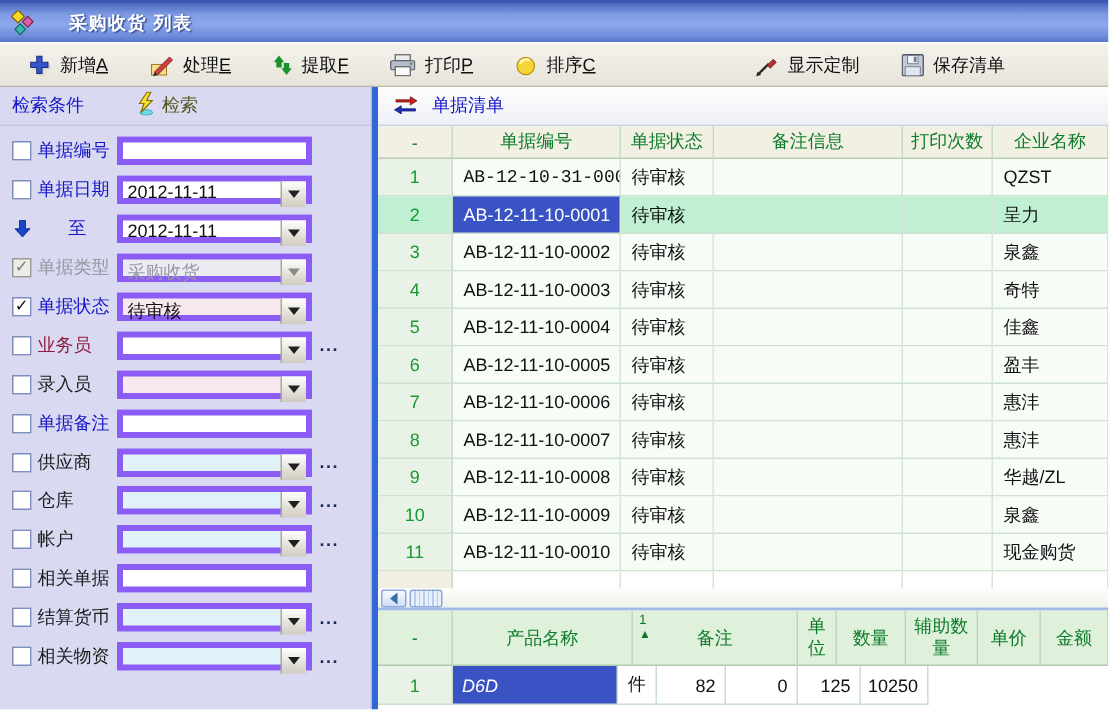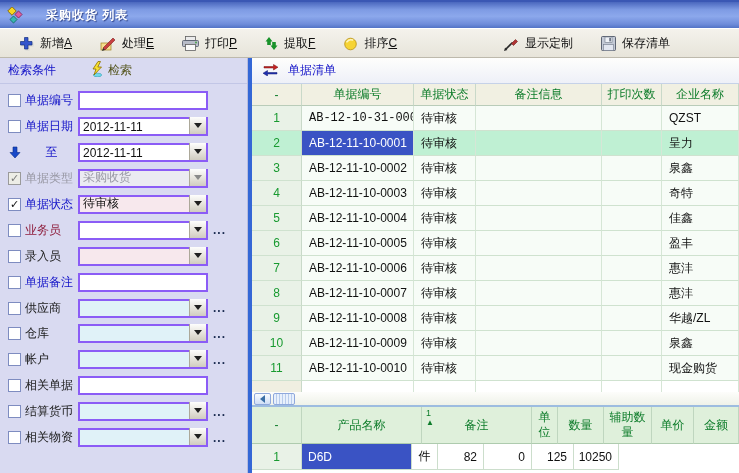--- a/index.html
+++ b/index.html
@@ -32,21 +32,21 @@
   .sp-title{color:#1414C8;}
   .search-btn{display:flex;align-items:center;gap:4px;margin-left:28px;color:#55551E;padding:2px 6px;cursor:default;}
   .sp-fields{flex:1;overflow:hidden;padding-top:4px;}
   .srow{height:25.9px;display:flex;align-items:center;padding-left:8px;}
   .cb{width:13px;height:13px;background:#fff;border:1px solid #7E8CC0;flex:none;
       display:flex;align-items:center;justify-content:center;font-size:11px;line-height:11px;font-weight:bold;}
   .cb.dis{background:#EDEDE6;border-color:#9A9A9A;color:#7A7A7A;}
   .fld-icon{width:13px;flex:none;display:flex;justify-content:center;align-items:center;}
   .flabel{width:53px;margin-left:4px;flex:none;white-space:nowrap;overflow:hidden;}
   .flabel.center{text-align:center;}
-  .fctl{width:130px;height:19px;border:2px solid #8b5cf6;background:#fff;display:flex;align-items:flex-end;flex:none;}
+  .fctl{width:130px;height:19px;border:4px solid #8b5cf6;background:#fff;display:flex;align-items:flex-start;flex:none;}
   .fctl .val{flex:1;padding:0 3px;white-space:nowrap;overflow:hidden;}
   .drop{width:17px;height:17px;border-left:1px solid #ACA899;flex:none;
     background:linear-gradient(180deg,#FEFEFD,#E3E0D8 60%,#D0CCC0);
     display:flex;align-items:flex-start;justify-content:center;}
   .drop::after{content:"";border:4px solid transparent;border-top:5px solid #202020;margin-top:6px;}
   .drop.dis::after{border-top-color:#8A8A8A;}
   .ellipsis{margin-left:5px;color:#1A2A50;font-weight:bold;letter-spacing:1px;}
 
   
   .list-panel{flex:1;display:flex;flex-direction:column;background:#FFF;min-width:0;justify-content:flex-end;}
@@ -80,21 +80,21 @@
   .b-h{height:37px;}
   .b-h .c{background:#DFF0DB;color:#0D7C2A;justify-content:center;text-align:center;
     border-right:1px solid #BFD6BF;border-bottom:1px solid #AECBAE;position:relative;
     white-space:normal;line-height:15px;padding:1px 2px;}
   .b-r{height:26px;}
   .b-r .c{background:#FFFFFF;border-right:1px solid #CCDECC;border-bottom:1px solid #CCDECC;padding:0 6px;}
   .b-r .num{background:#E9F2E7;color:#189A30;justify-content:center;padding:0;}
   .b-r .c.selcell{background:#3A53C4;color:#FFF;}
   .sort-badge{position:absolute;left:4px;top:2px;font-size:9px;line-height:9px;color:#0D7C2A;}
   .sort-arrow{position:absolute;left:4px;top:12px;font-size:8px;line-height:8px;color:#0D7C2A;}
-  .al{justify-content:flex-start;} .ar{justify-content:flex-end;} .ac{justify-content:center;}
+  .al{justify-content:flex-start;font-style:italic;} .ar{justify-content:flex-end;} .ac{justify-content:center;}
 </style>
 </head>
 <body>
 
 <div class="titlebar">
   <span class="appicon">
       <svg width="18" height="17" viewBox="0 0 18 17">
         <rect x="2" y="1" width="6" height="6" transform="rotate(45 5 4)" fill="#F8D820" stroke="#806000" stroke-width="0.8"></rect>
         <rect x="9" y="5" width="5" height="5" transform="rotate(45 11.5 7.5)" fill="#E060A0" stroke="#802050" stroke-width="0.8"></rect>
         <rect x="4" y="10" width="5" height="5" transform="rotate(45 6.5 12.5)" fill="#38B8B0" stroke="#106860" stroke-width="0.8"></rect>
@@ -119,37 +119,37 @@
           <svg width="16" height="15" viewBox="0 0 16 15">
             <rect x="1" y="7" width="10" height="7" fill="#F5DE8E" stroke="#A08020" stroke-width="0.7"></rect>
             <path d="M3 12 L13 2 L15 4 L5 14 Z" fill="#C84040" stroke="#802020" stroke-width="0.6"></path>
             <path d="M3 12 l2 2 -3 1 z" fill="#303030"></path>
           </svg>
         </span>
         <span class="tlbl">处理<u>E</u></span>
       </div>
       <div class="tbtn">
         <span class="ticon">
+          <svg width="13" height="15" viewBox="0 0 13 15">
+            <path d="M4 1 L7.5 5.5 H5.8 V9 H2.2 V5.5 H0.5 Z" fill="#18922A"></path>
+            <path d="M9 14 L5.5 9.5 H7.2 V6 H10.8 V9.5 H12.5 Z" fill="#18922A"></path>
+          </svg>
+        </span>
+        <span class="tlbl">提取<u>F</u></span>
+      </div>
+      <div class="tbtn">
+        <span class="ticon">
           <svg width="17" height="15" viewBox="0 0 17 15">
             <rect x="3.5" y="0.5" width="10" height="4" fill="#ECECEC" stroke="#606060" stroke-width="0.8"></rect>
             <rect x="0.5" y="4.5" width="16" height="6" rx="1" fill="#B8BCC8" stroke="#505868" stroke-width="0.8"></rect>
             <rect x="3.5" y="8.5" width="10" height="6" fill="#FAFAFA" stroke="#606060" stroke-width="0.8"></rect>
             <circle cx="14" cy="6.5" r="0.9" fill="#40A040"></circle>
           </svg>
         </span>
         <span class="tlbl">打印<u>P</u></span>
-      </div>
-      <div class="tbtn">
-        <span class="ticon">
-          <svg width="13" height="15" viewBox="0 0 13 15">
-            <path d="M4 1 L7.5 5.5 H5.8 V9 H2.2 V5.5 H0.5 Z" fill="#18922A"></path>
-            <path d="M9 14 L5.5 9.5 H7.2 V6 H10.8 V9.5 H12.5 Z" fill="#18922A"></path>
-          </svg>
-        </span>
-        <span class="tlbl">提取<u>F</u></span>
       </div>
       <div class="tbtn">
         <span class="ticon">
           <svg width="15" height="15" viewBox="0 0 15 15">
             <circle cx="7.5" cy="8" r="5.8" fill="#F6D435" stroke="#B89010" stroke-width="0.8"></circle>
             <path d="M4 5.8 a5 5 0 0 1 5.5 -1.8" stroke="#FFF6C0" stroke-width="1.6" fill="none" stroke-linecap="round"></path>
           </svg>
         </span>
         <span class="tlbl">排序<u>C</u></span>
       </div>

